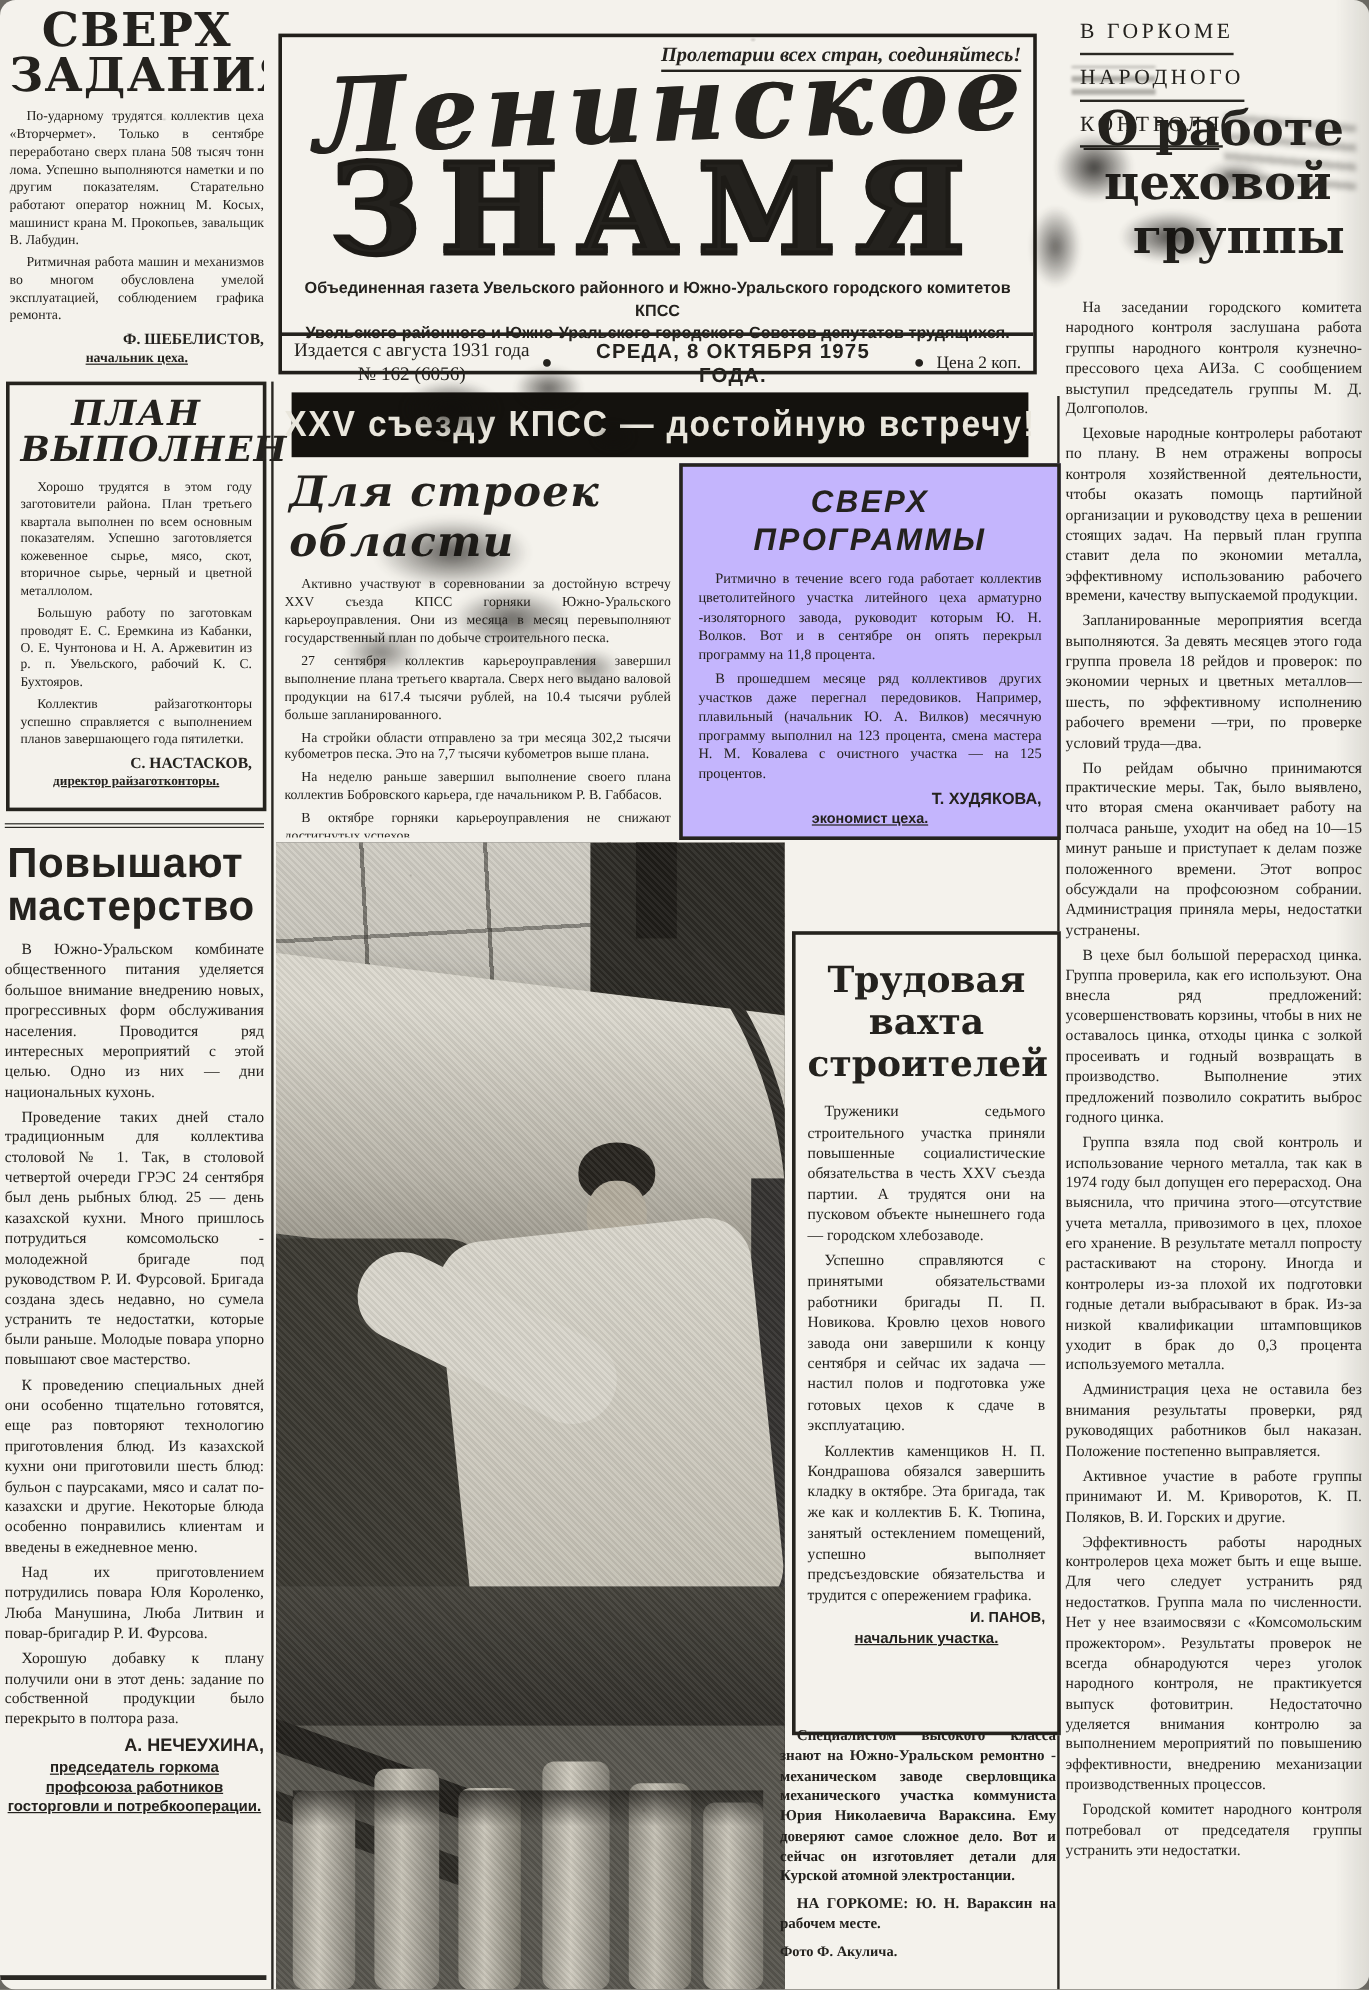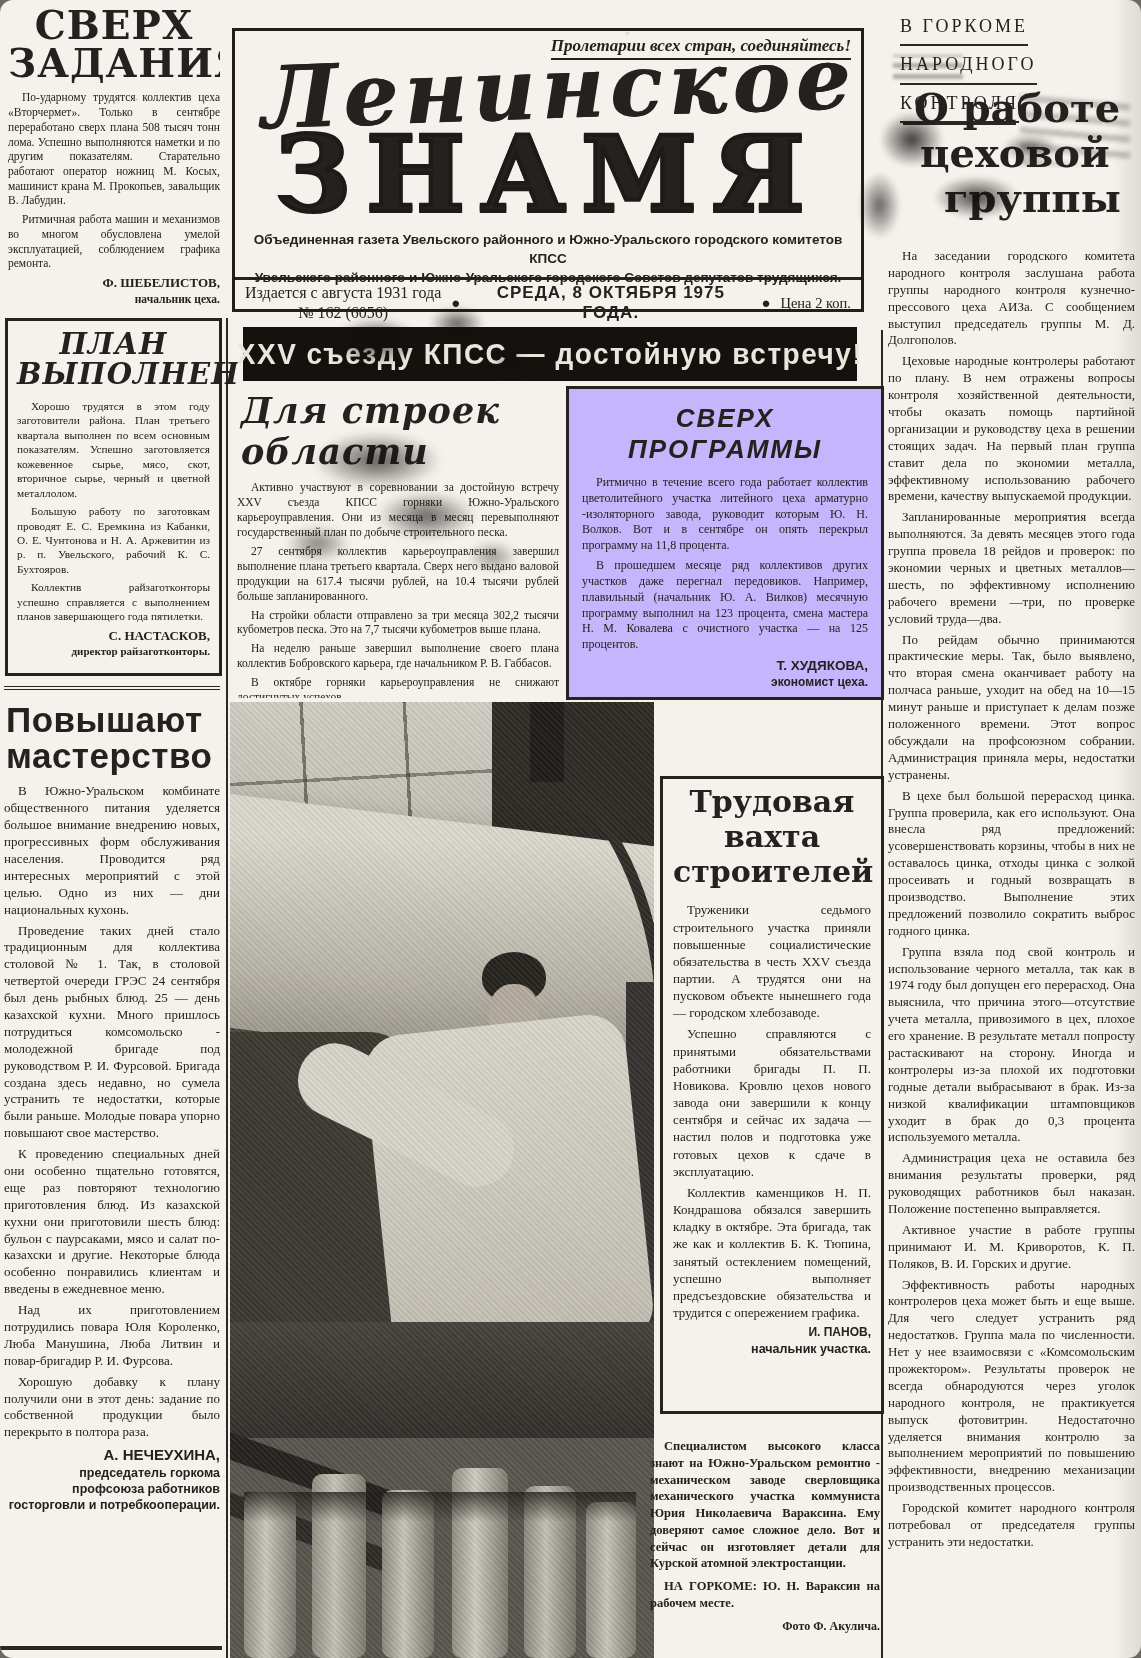--- a/index.html
+++ b/index.html
@@ -5,21 +5,21 @@
   html,body { margin:0; padding:0; background:#6b6963; }
   #page {
     position:relative; width:1141px; height:1658px; margin:0 auto;
     background:#f4f2ec; overflow:hidden;
     font-family:"Liberation Serif", serif; color:#24221e;border-radius:13px;
   }
   .abs { position:absolute; }
   .rule { position:absolute; background:#2a2823; }
   .jp p { margin:0 0 4px 0; text-indent:14px; text-align:justify; }
   .sig { text-align:right; font-weight:bold; margin-top:4px; }
-  .sig-role { text-align:right; font-weight:bold; }
+  .sig-role { text-align:center; font-weight:bold;text-decoration:underline; }
   
   .h-serif { font-family:"DejaVu Serif", serif; font-weight:bold; }
   .h-sans  { font-family:"Liberation Sans", sans-serif; font-weight:bold; }
   
   .sz-title { font-size:39px; line-height:.98; text-align:center; letter-spacing:1px; }
   .sz-body  { font-size:11.5px; line-height:1.28; margin-top:8px; }
   .sz-body .sig, .sz-body .sig-role { font-size:12px; }
   .plan-box { border:3px solid #25231e; padding:8px 9px; background:#f4f2ec; }
   .plan-title { font-style:italic; font-size:29px; line-height:1.05; text-align:center; letter-spacing:1px; }
   .plan-body { font-size:11.3px; line-height:1.28; margin-top:9px; }
@@ -56,28 +56,28 @@
   
   .ds-title { font-family:"DejaVu Serif",serif; font-weight:bold; font-style:italic; font-size:35px;
     letter-spacing:1px; margin:0 0 8px 4px; }
   .ds-body { font-size:11.5px; line-height:1.3; }
   .sp-box { border:3px solid #25231e; padding:10px 13px; background:#c4b5fd; }
   .sp-title { font-family:"Liberation Sans",sans-serif; font-weight:bold; font-style:italic;
     font-size:26px; letter-spacing:2px; text-align:center; margin:4px 0 10px; }
   .sp-body { font-size:12px; line-height:1.32; }
   .sp-body .sig { font-size:13.5px; font-family:"Liberation Sans",sans-serif; }
   .sp-body .sig-role { font-size:12px; font-family:"Liberation Sans",sans-serif; }
-  .tv-box { border:3px solid #25231e; padding:0 10px; background:#f4f2ec; }
+  .tv-box { border:3px solid #25231e; padding:16px 10px; background:#f4f2ec; }
   .tv-title { font-size:30px; line-height:1.16; text-align:center; margin:6px 0 12px; }
   .tv-body { font-size:13px; line-height:1.32; }
   .tv-body .sig { font-size:12px; font-family:"Liberation Sans",sans-serif; }
   .tv-body .sig-role { font-size:12.5px; font-family:"Liberation Sans",sans-serif; }
   .caption { font-weight:bold; font-size:12.5px; line-height:1.34; }
   .caption p { margin:0 0 6px; text-indent:14px; text-align:justify; }
-  .credit { text-align:right; font-size:12px; font-weight:bold; }
+  .credit { text-align:left; font-size:12px; font-weight:bold; }
   
   .kicker { font-size:18px; letter-spacing:3px; line-height:1.85; }
   .kicker span { border-bottom:2px solid #2a2823; padding-bottom:1px; display:inline-block; margin-bottom:2px; }
   .rt-title { font-family:"DejaVu Serif",serif; font-weight:bold; font-size:40px; line-height:1.12; }
   .rt-body { font-size:13px; line-height:1.3; }
   
   .photo { overflow:hidden; background:#6e6c64; }
   .photo * { position:absolute; }
   .halftone { inset:0; background-image:repeating-linear-gradient(45deg, rgba(255,255,250,.06) 0 2px, rgba(10,10,8,.06) 2px 4px); }
   

